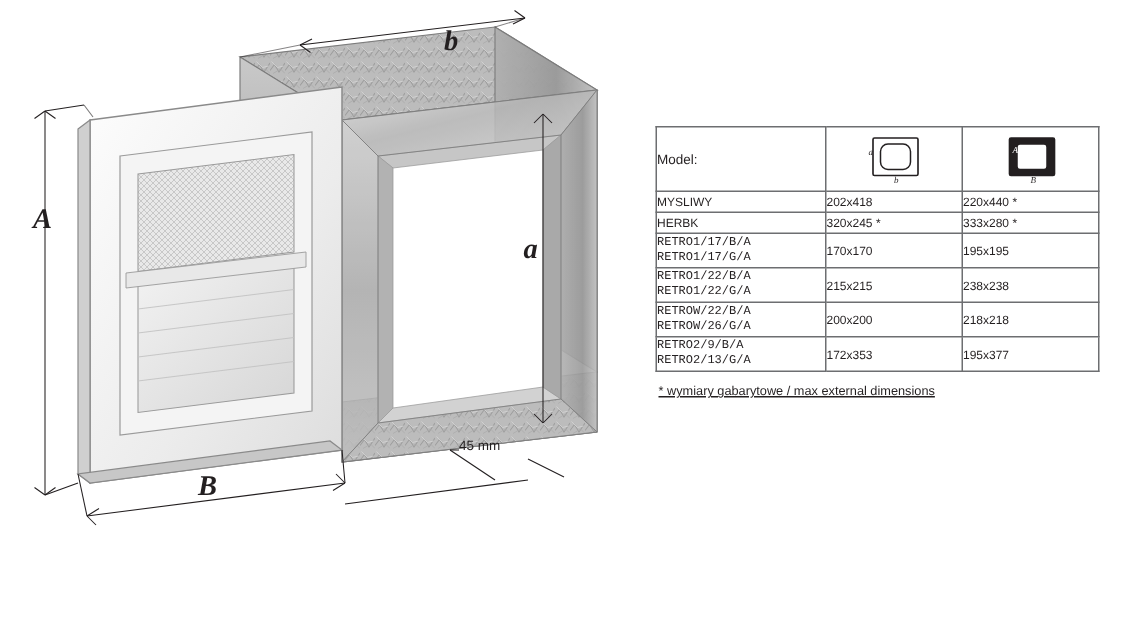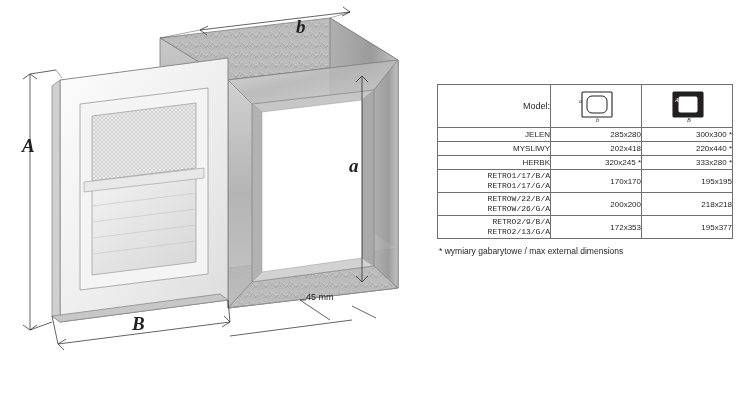--- a/index.html
+++ b/index.html
@@ -48,21 +48,21 @@
     width: 303px;
   }
   table.spec {
     border-collapse: collapse;
     width: 295px;
     table-layout: fixed;
     font-size: 8px;
   }
   table.spec td, table.spec th {
     border: 1px solid #6d6e71;
-    text-align: right;
+    text-align: left;
     vertical-align: middle;
     padding: 0;
     color: #231f20;
     font-weight: normal;
   }
   .col-model { width: 113px; }
   .col-a { width: 91px; }
   .col-b { width: 91px; }
 
   thead td {
@@ -91,20 +91,21 @@
     font-family: Liberation Mono, monospace;
   }
   .val-cell {
     font-size: 8px;
   }
   .footnote {
     margin-top: 7px;
     font-size: 8.5px;
     color: #231f20;
     padding-left: 2px;
+    text-decoration: underline;
   }
 </style>
 </head>
 <body>
 
 <div id="diagram-panel">
   <svg id="diagram-svg" width="430" height="418" viewBox="0 0 430 418">
     <defs>
       <linearGradient id="galvTop" x1="0" y1="0" x2="1" y2="1">
         <stop offset="0%" stop-color="#d9d9d9"></stop>
@@ -277,41 +278,44 @@
               <rect x="15" y="8" width="18" height="15" rx="1" fill="#ffffff" stroke="#ffffff" stroke-width="1"></rect>
               <text x="11" y="13" font-family="Liberation Serif, serif" font-style="italic" font-size="6" fill="#ffffff">A</text>
               <text x="23" y="33" font-family="Liberation Serif, serif" font-style="italic" font-size="6" fill="#231f20">B</text>
             </svg>
           </div>
         </td>
       </tr>
     </thead>
     <tbody>
       <tr>
-        <td class="model-cell">JELEN</td>
-        <td class="val-cell">285x280</td>
-        <td class="val-cell">300x300 *</td>
-      </tr>
-      <tr>
         <td class="model-cell">MYSLIWY</td>
         <td class="val-cell">202x418</td>
         <td class="val-cell">220x440 *</td>
       </tr>
       <tr>
         <td class="model-cell">HERBK</td>
         <td class="val-cell">320x245 *</td>
         <td class="val-cell">333x280 *</td>
       </tr>
       <tr>
         <td class="model-cell two-line">
           <div>RETRO1/17/B/A</div>
           <div>RETRO1/17/G/A</div>
         </td>
         <td class="val-cell">170x170</td>
         <td class="val-cell">195x195</td>
+      </tr>
+      <tr>
+        <td class="model-cell two-line">
+          <div>RETRO1/22/B/A</div>
+          <div>RETRO1/22/G/A</div>
+        </td>
+        <td class="val-cell">215x215</td>
+        <td class="val-cell">238x238</td>
       </tr>
       <tr>
         <td class="model-cell two-line">
           <div>RETROW/22/B/A</div>
           <div>RETROW/26/G/A</div>
         </td>
         <td class="val-cell">200x200</td>
         <td class="val-cell">218x218</td>
       </tr>
       <tr>

